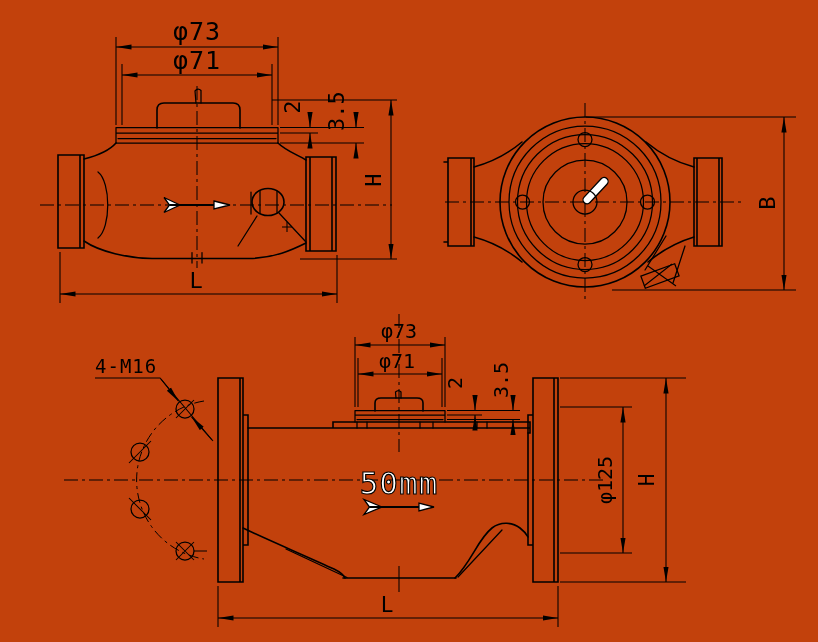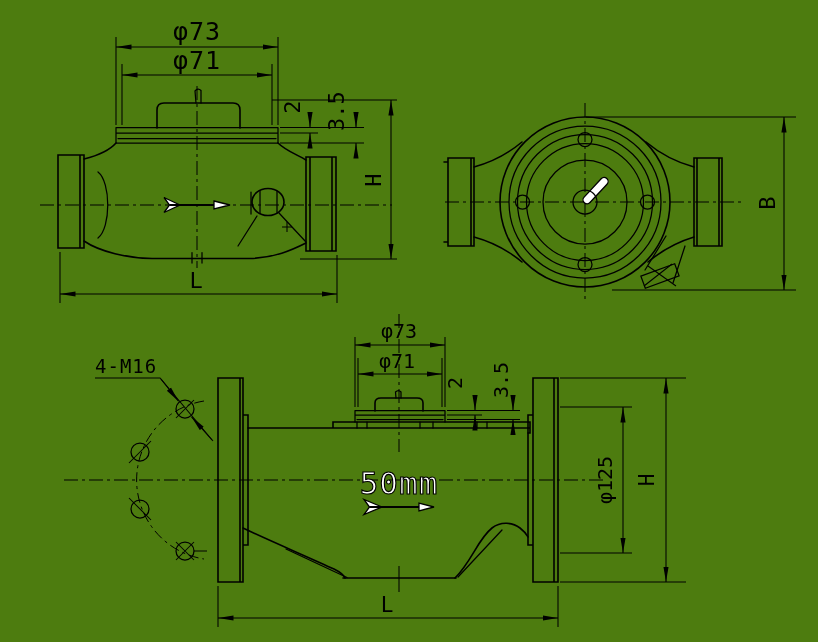--- a/index.html
+++ b/index.html
@@ -1,16 +1,16 @@
 <!DOCTYPE html>
 <html><head>
 <meta charset="utf-8">
 <style>
   html,body{margin:0;padding:0;background:#ffffff;}
-  .stage{width:818px;height:642px;position:relative;background:#4d7c0f;overflow:hidden;}
+  .stage{width:818px;height:642px;position:relative;background:#c2410c;overflow:hidden;}
   svg{display:block}
   .t{font-family:"DejaVu Sans Mono","Liberation Mono",monospace;fill:#000;}
   .t25{font-size:25px;letter-spacing:1px;}
   .t22{font-size:22px;}
   .t21{font-size:21px;}
   .t20{font-size:20px;}
   .t19{font-size:19px;letter-spacing:1px;}
   .hollow{font-family:"DejaVu Sans Mono","Liberation Mono",monospace;font-size:31px;fill:#fff;stroke:#000;stroke-width:1.15px;letter-spacing:1px;}
   .ol{fill:none;stroke:#000;stroke-width:1.6;stroke-linecap:round;}
   .ol2{fill:none;stroke:#000;stroke-width:1.25;stroke-linecap:round;}

